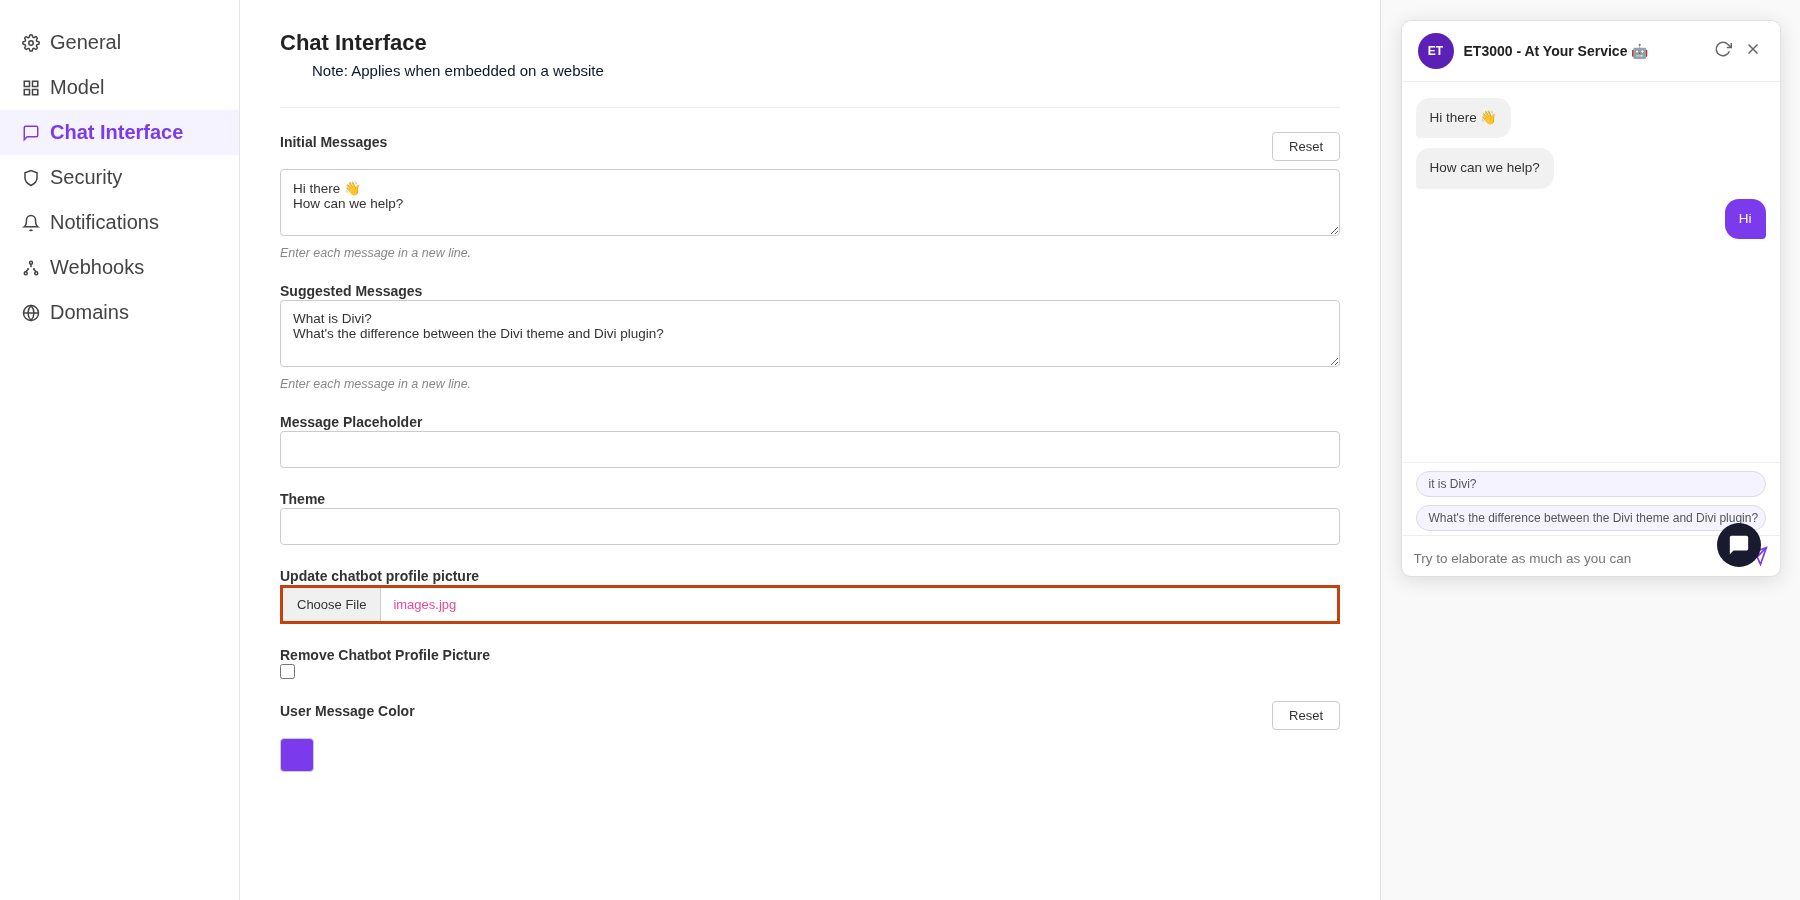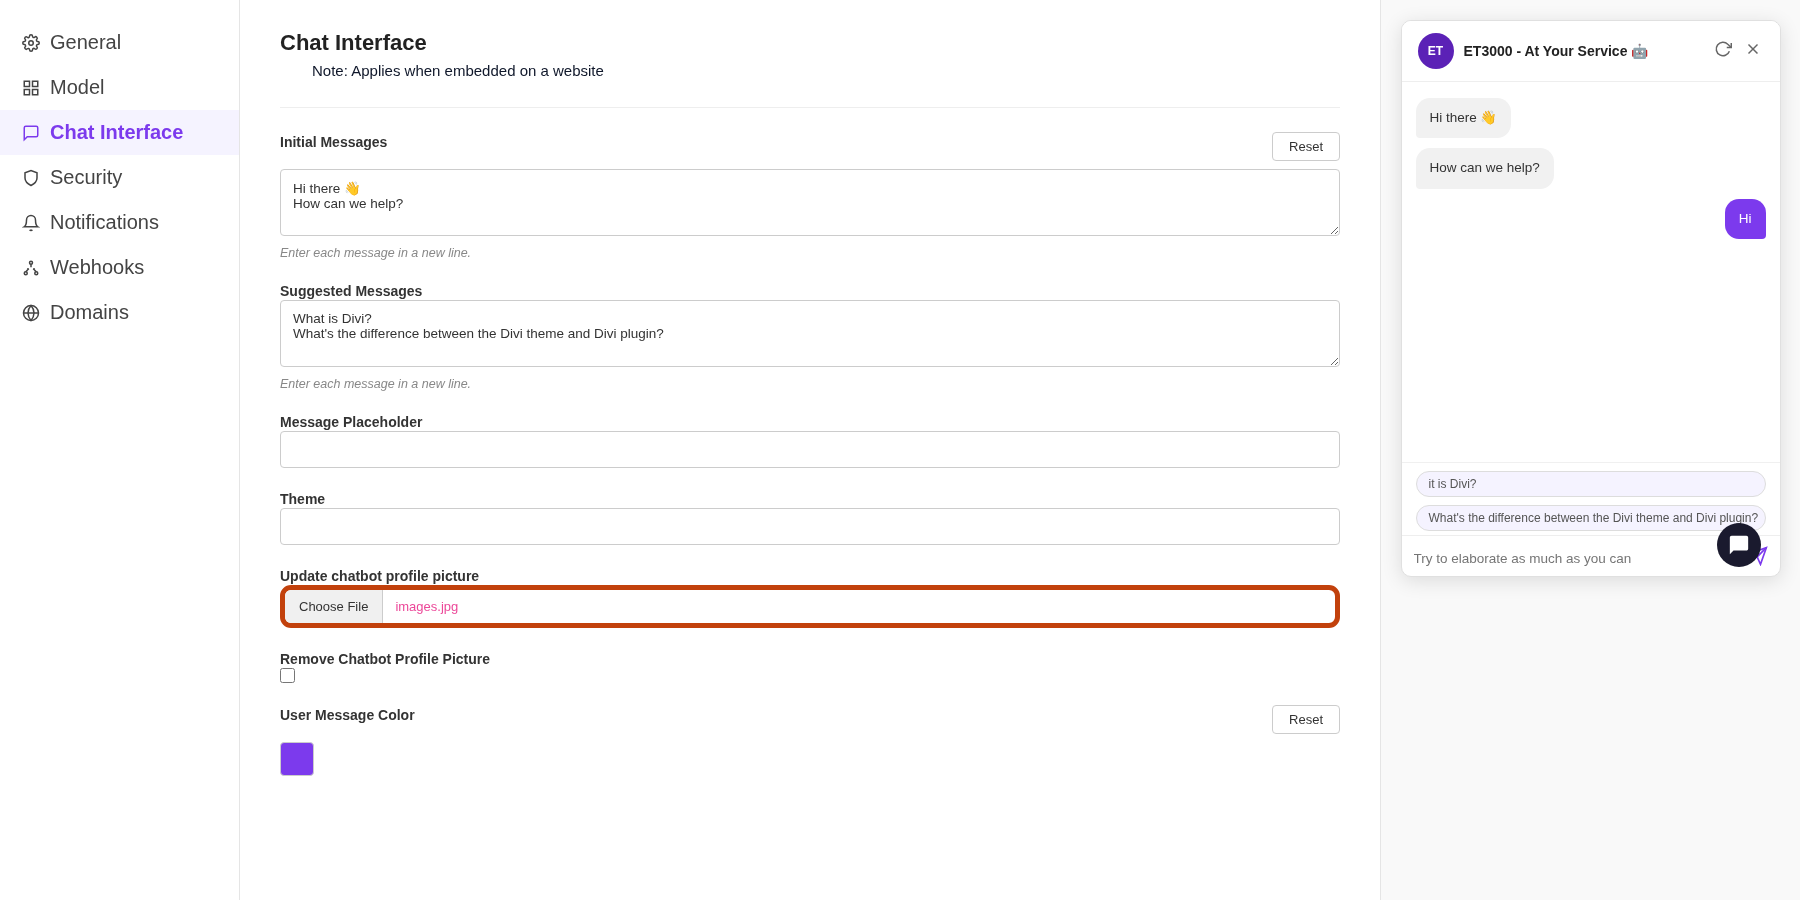--- a/index.html
+++ b/index.html
@@ -91,22 +91,22 @@
       border-radius: 4px;
       padding: 6px 16px;
       font-size: 13px;
       cursor: pointer;
       color: #333;
     }
 
     .file-input-wrapper {
       display: flex;
       align-items: center;
-      border: 5px solid #c2410c;
-      border-radius: 11px;
+      border: 3px solid #c2410c;
+      border-radius: 0;
       overflow: hidden;
       width: 100%;
     }
     .file-input-btn {
       background: #f0f0f0;
       border: none;
       border-right: 1px solid #ccc;
       padding: 9px 14px;
       font-size: 13px;
       color: #333;

